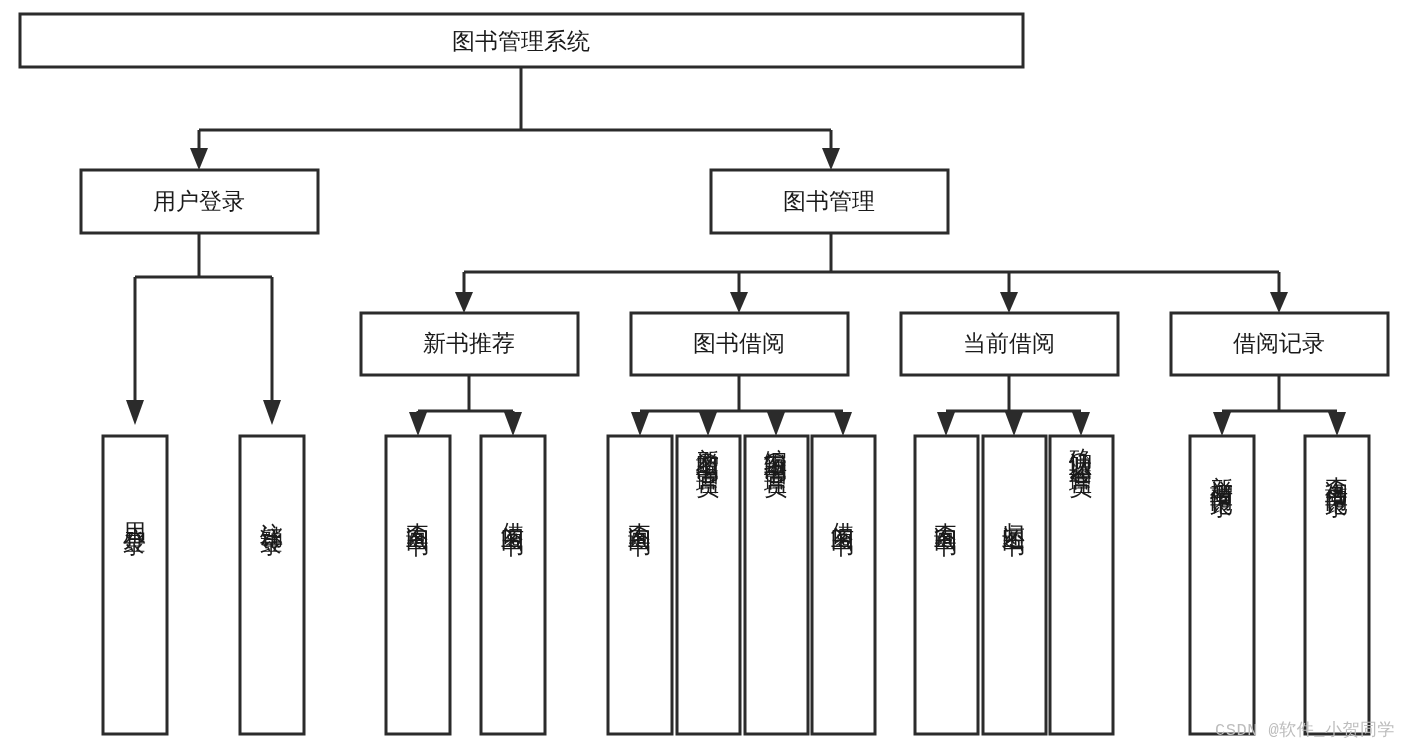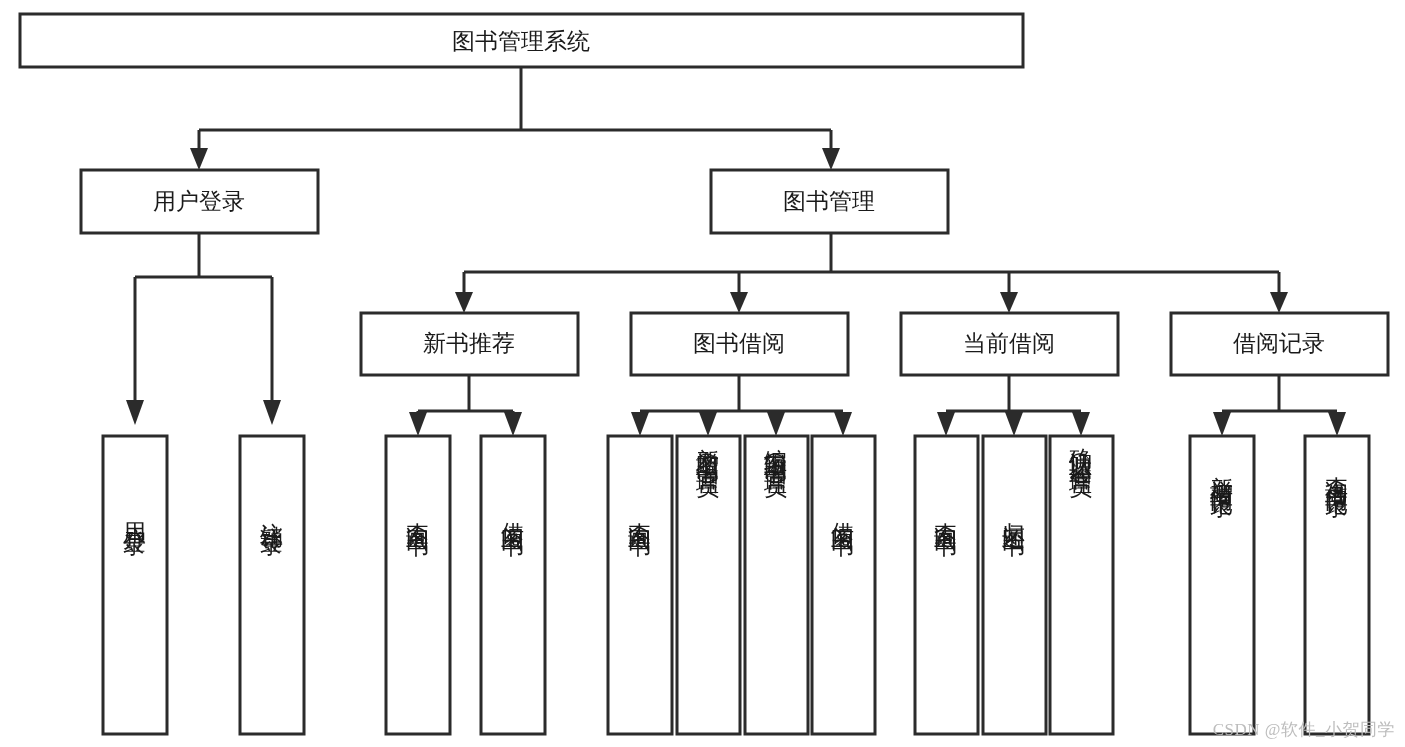--- a/index.html
+++ b/index.html
@@ -47,21 +47,21 @@
     fill: none;
   }
   .arrow-head {
     fill: #2b2b2b;
     stroke: none;
   }
   .watermark {
     position: absolute;
     right: 10px;
     bottom: 6px;
-    font-family: Liberation Serif, serif;
+    font-family: Liberation Mono, monospace;
     font-size: 17px;
     color: #bdbdbd;
     white-space: nowrap;
     letter-spacing: 0.5px;
   }
 </style>
 </head>
 <body>
 
 <svg id="diagram" viewBox="0 0 1405 747" xmlns="http://www.w3.org/2000/svg">

